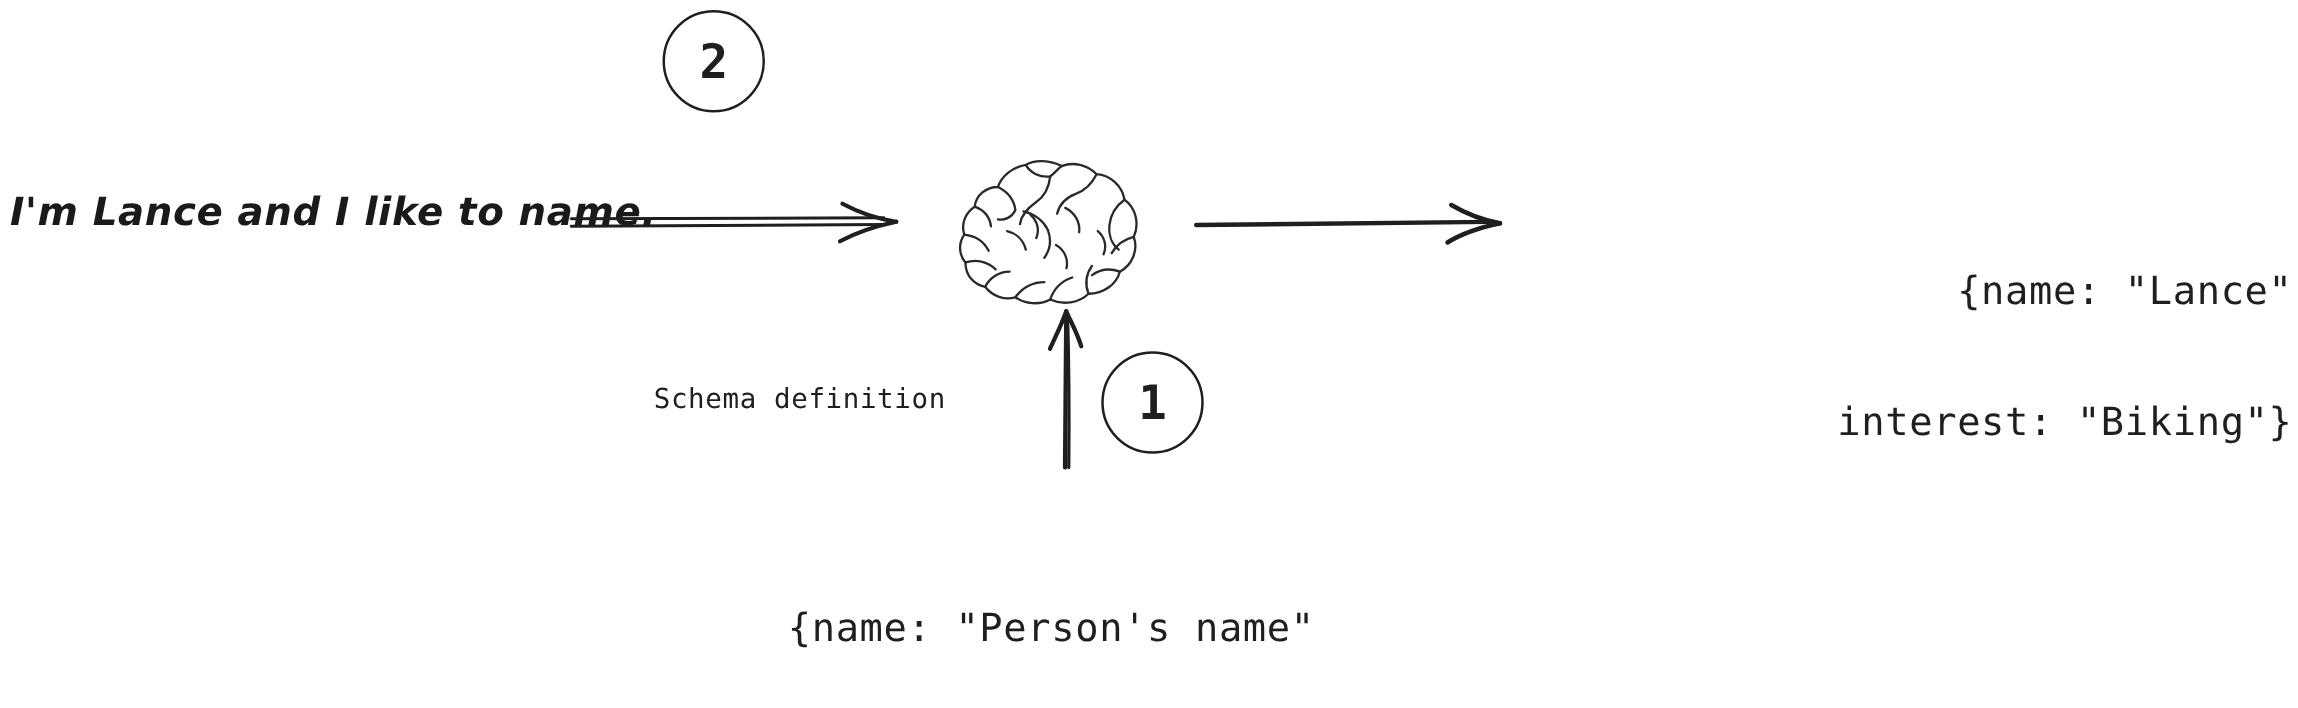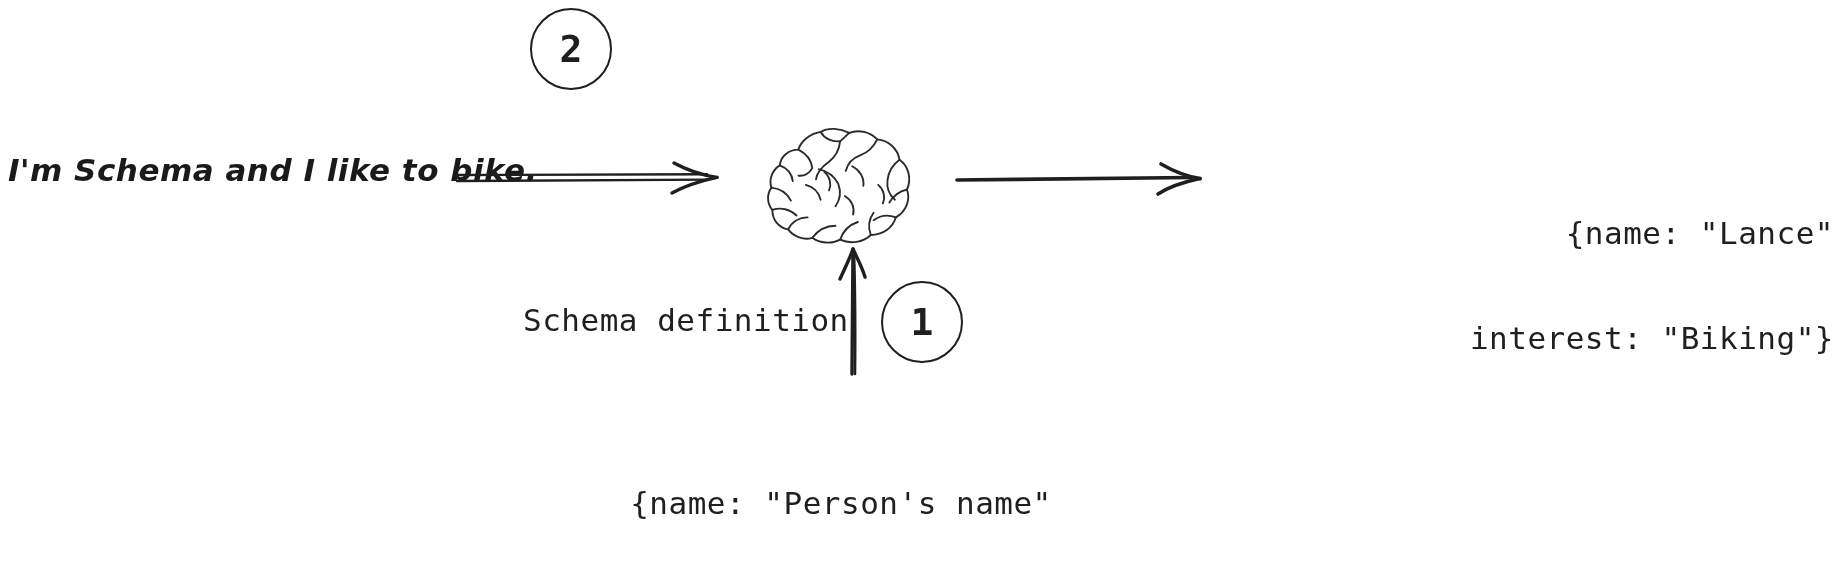--- a/index.html
+++ b/index.html
@@ -48,21 +48,21 @@
     left: 641px;
     top: 26px;
     font-size: 31px;
     line-height: 44px;
   }
 
   
   #schema-caption {
     left: 523px;
     top: 298px;
-    font-size: 31px;
+    font-size: 22px;
     line-height: 44px;
   }
 
   
   #output-json {
     left: 1238px;
     top: 146px;
     font-size: 31px;
     line-height: 35px;
     text-align: right;
@@ -122,21 +122,21 @@
 </head>
 <body>
 
 <div id="canvas">
 
   <div class="abs step-circle" id="step-circle-2">
     <span>2</span>
   </div>
 
 
-  <div class="abs hand" id="input-text">I'm Schema and I like to bike.</div>
+  <div class="abs hand" id="input-text">I'm Lance and I like to name.</div>
 
   <div class="abs" id="arrow-input">
     <svg width="290" height="60" viewBox="0 0 290 60">
       <path d="M2,27 C60,26.2 140,26.6 252,26.2" fill="none" stroke="#1f1f1f" stroke-width="2.4" stroke-linecap="round"></path>
       <path d="M2,33 C62,32.4 142,32.2 253,31.6" fill="none" stroke="#1f1f1f" stroke-width="2.4" stroke-linecap="round"></path>
       <path d="M219,15 C232,22 246,27 262,29.4" fill="none" stroke="#1f1f1f" stroke-width="3.4" stroke-linecap="round"></path>
       <path d="M262,29.4 C245,33 230,38 217,45" fill="none" stroke="#1f1f1f" stroke-width="3.4" stroke-linecap="round"></path>
     </svg>
   </div>
 

